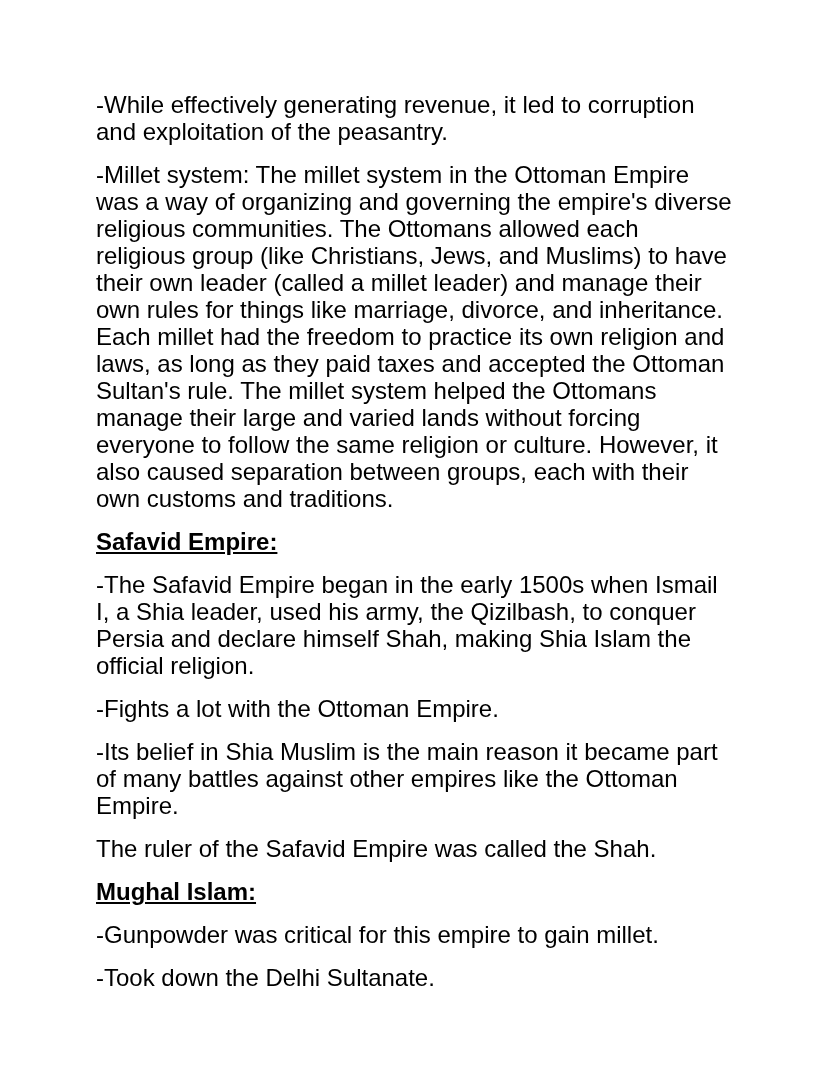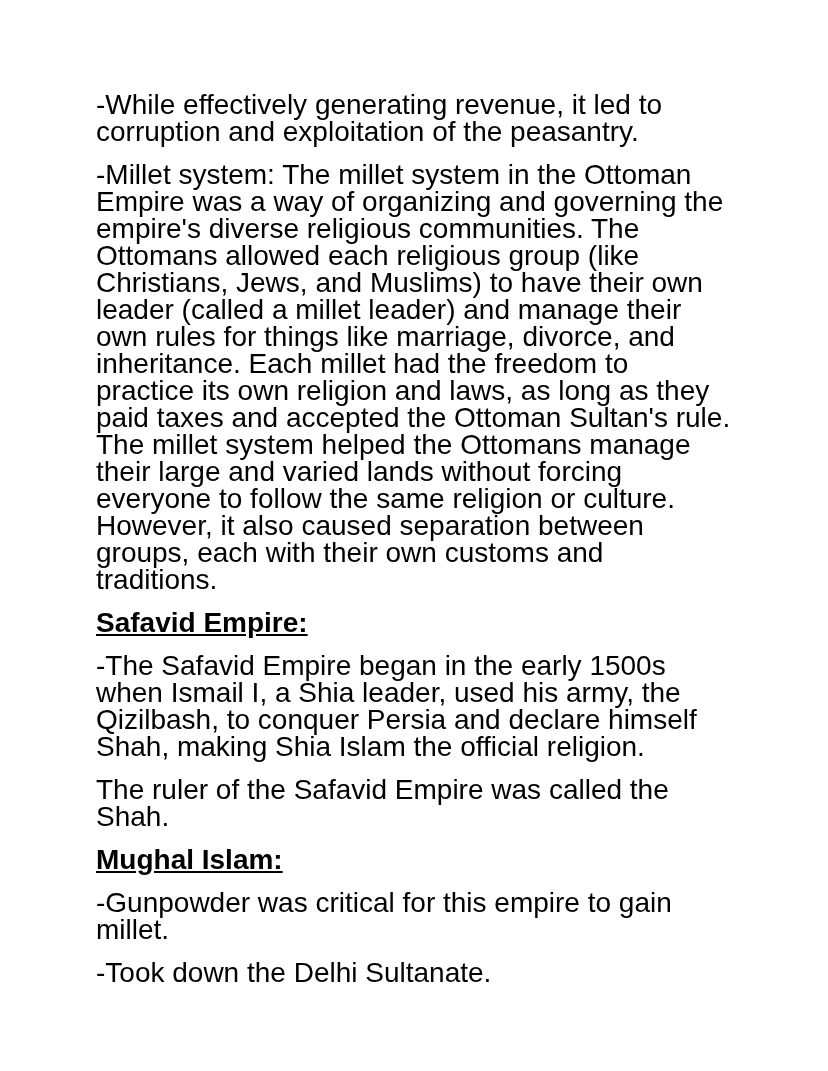--- a/index.html
+++ b/index.html
@@ -13,21 +13,21 @@
     height: 1071px;
     background: #ffffff;
     overflow: hidden;
     font-family: "Liberation Sans", "DejaVu Sans", sans-serif;
   }
   .doc {
     position: absolute;
     left: 96px;
     top: 91px;
     width: 636px;
-    font-size: 28px;
+    font-size: 24px;
     line-height: 27px;
     color: #000000;
     letter-spacing: 0;
   }
   .doc p {
     margin: 0 0 16px 0;
     padding: 0;
   }
   .doc p.heading {
     font-weight: bold;
@@ -42,18 +42,20 @@
 </style>
 </head>
 <body>
 
 <div class="page">
   <div class="doc">
       <p>-While effectively generating revenue, it led to corruption and exploitation of the peasantry.</p>
       <p>-Millet system: The millet system in the Ottoman Empire was a way of organizing and governing the empire's diverse religious communities. The Ottomans allowed each religious group (like Christians, Jews, and Muslims) to have their own leader (called a millet leader) and manage their own rules for things like marriage, divorce, and inheritance. Each millet had the freedom to practice its own religion and laws, as long as they paid taxes and accepted the Ottoman Sultan's rule. The millet system helped the Ottomans manage their large and varied lands without forcing everyone to follow the same religion or culture. However, it also caused separation between groups, each with their own customs and traditions.</p>
       <p class="heading"><span class="hu">Safavid Empire:</span></p>
       <p>-The Safavid Empire began in the early 1500s when Ismail I, a Shia leader, used his army, the Qizilbash, to conquer Persia and declare himself Shah, making Shia Islam the official religion.</p>
+      <p>-Fights a lot with the Ottoman Empire.</p>
+      <p>-Its belief in Shia Muslim is the main reason it became part of many battles against other empires like the Ottoman Empire.</p>
       <p><span>The ruler of the </span><b>Safavid Empire</b><span> was called the </span><b>Shah.</b></p>
       <p class="heading"><span class="hu">Mughal Islam:</span></p>
       <p>-Gunpowder was critical for this empire to gain millet.</p>
       <p>-Took down the Delhi Sultanate.</p>
     </div>
 </div>
 
 </body></html>

